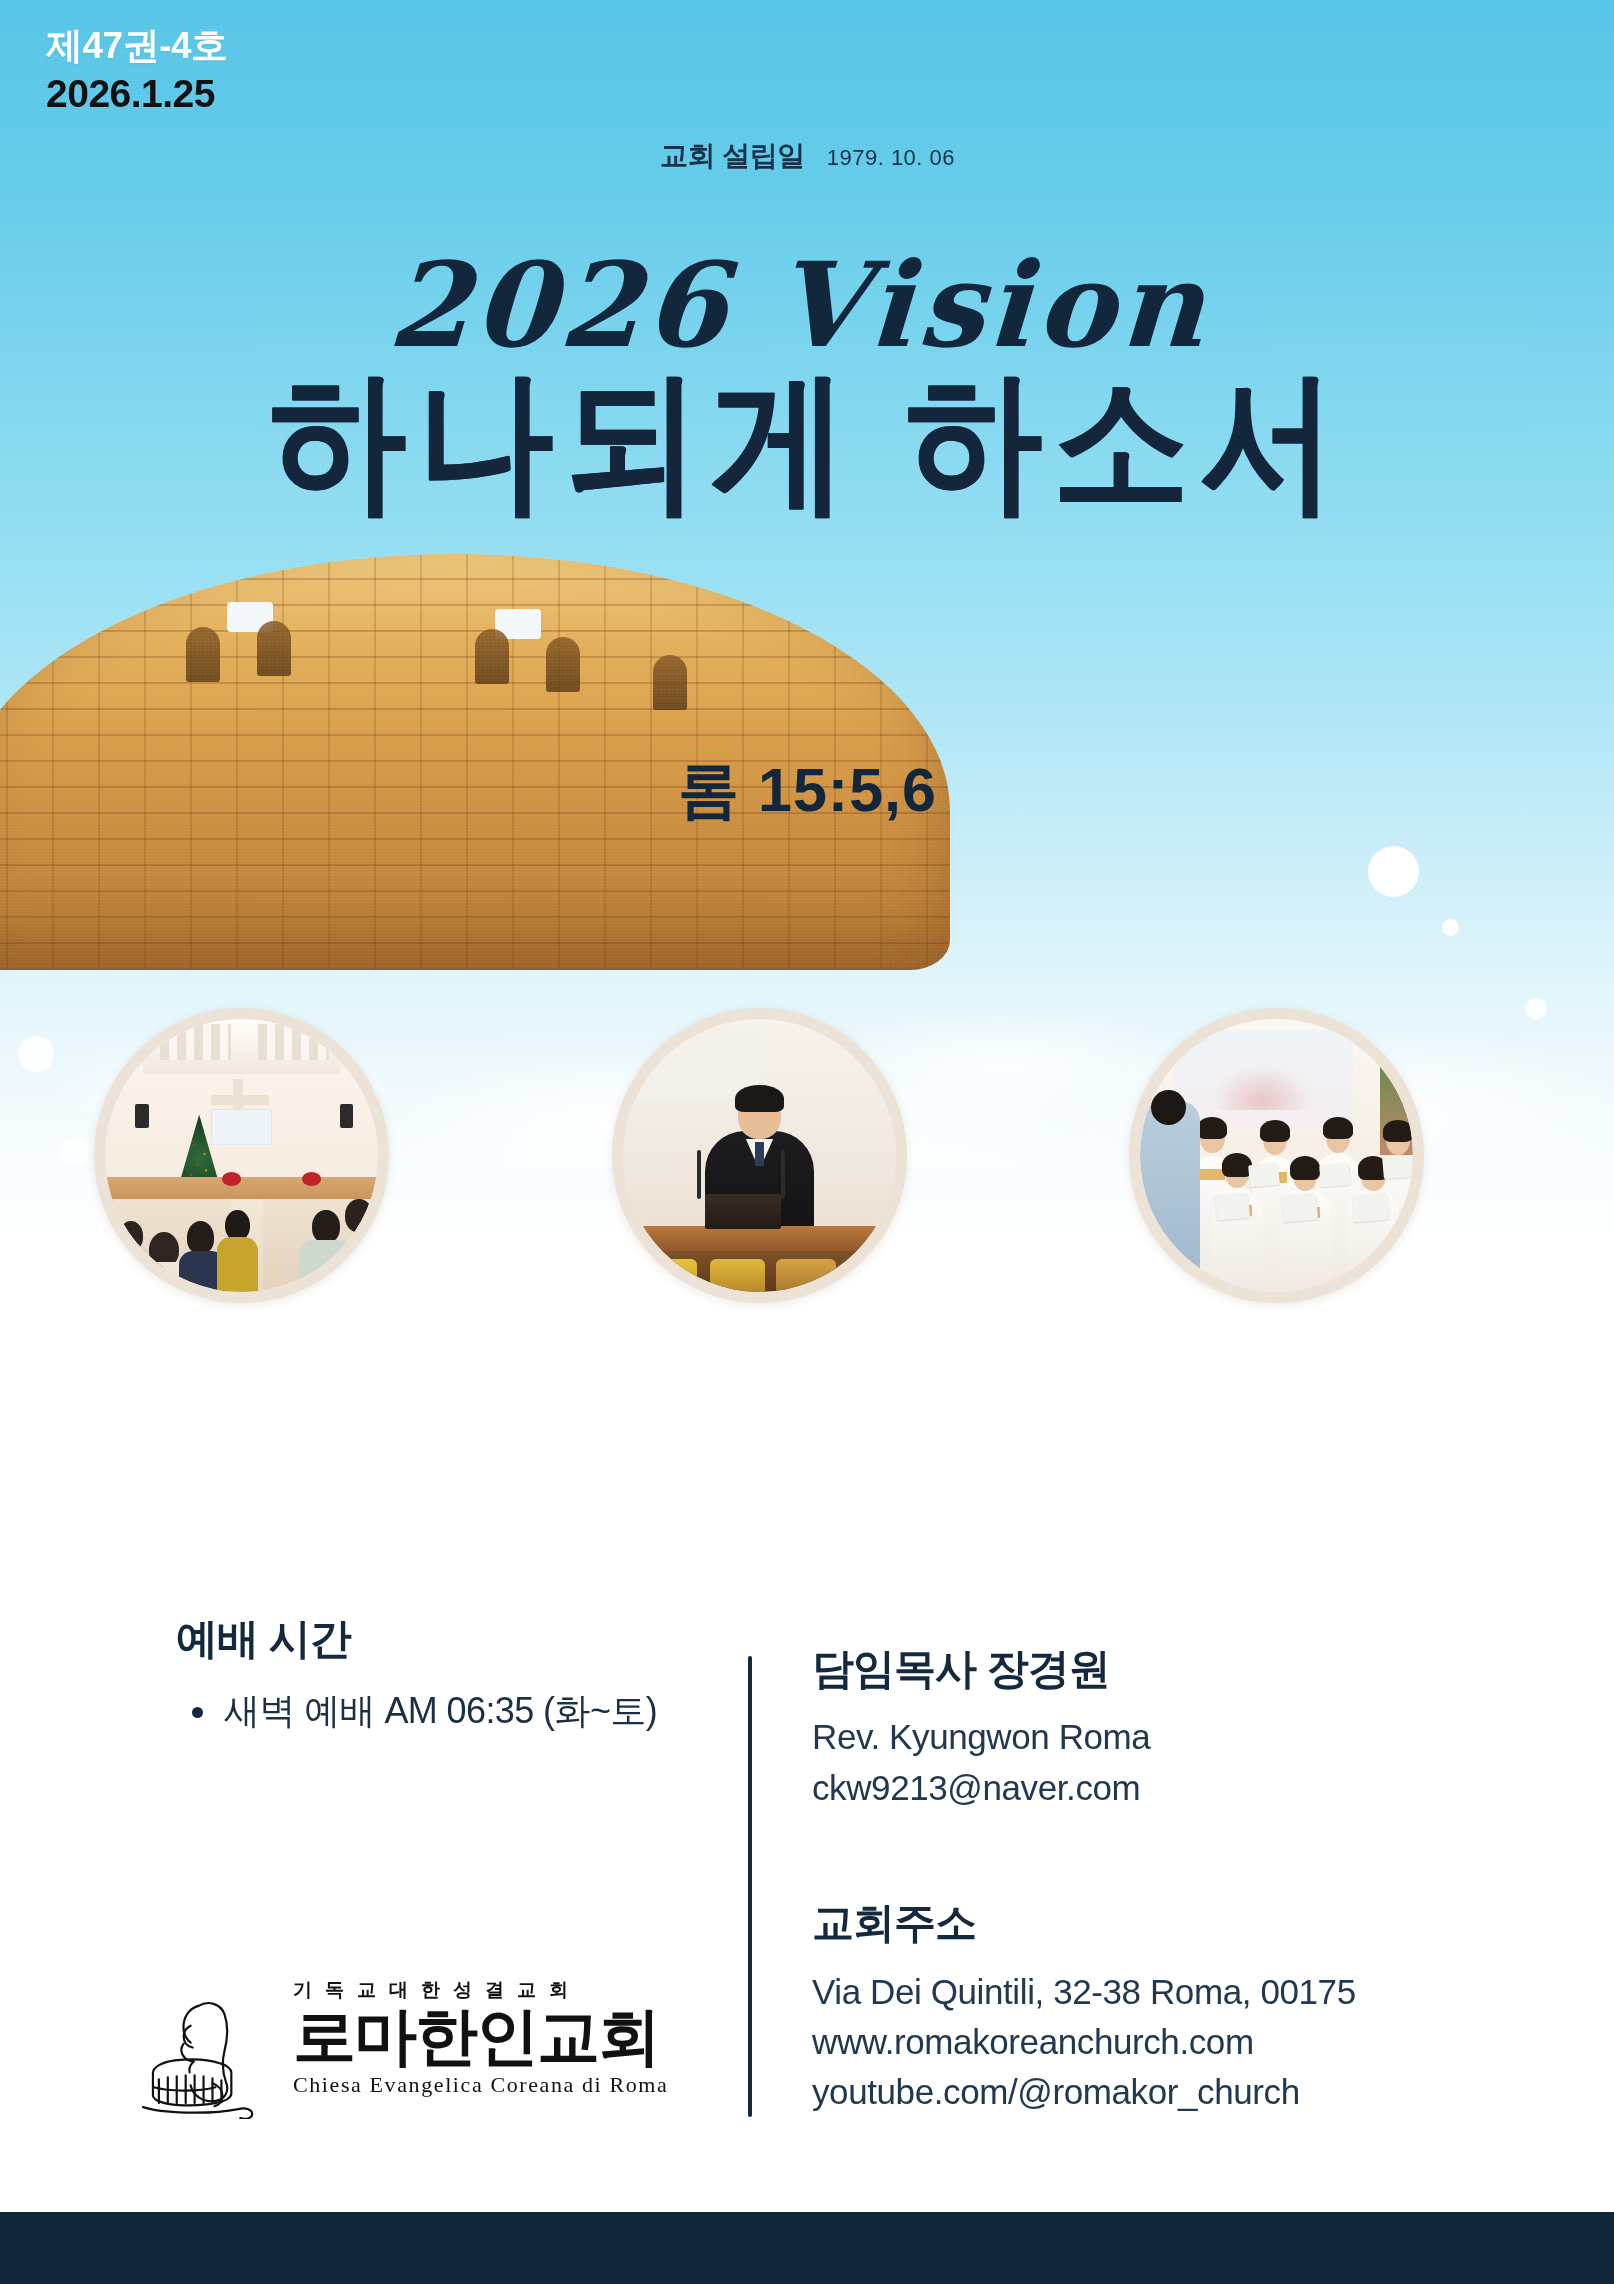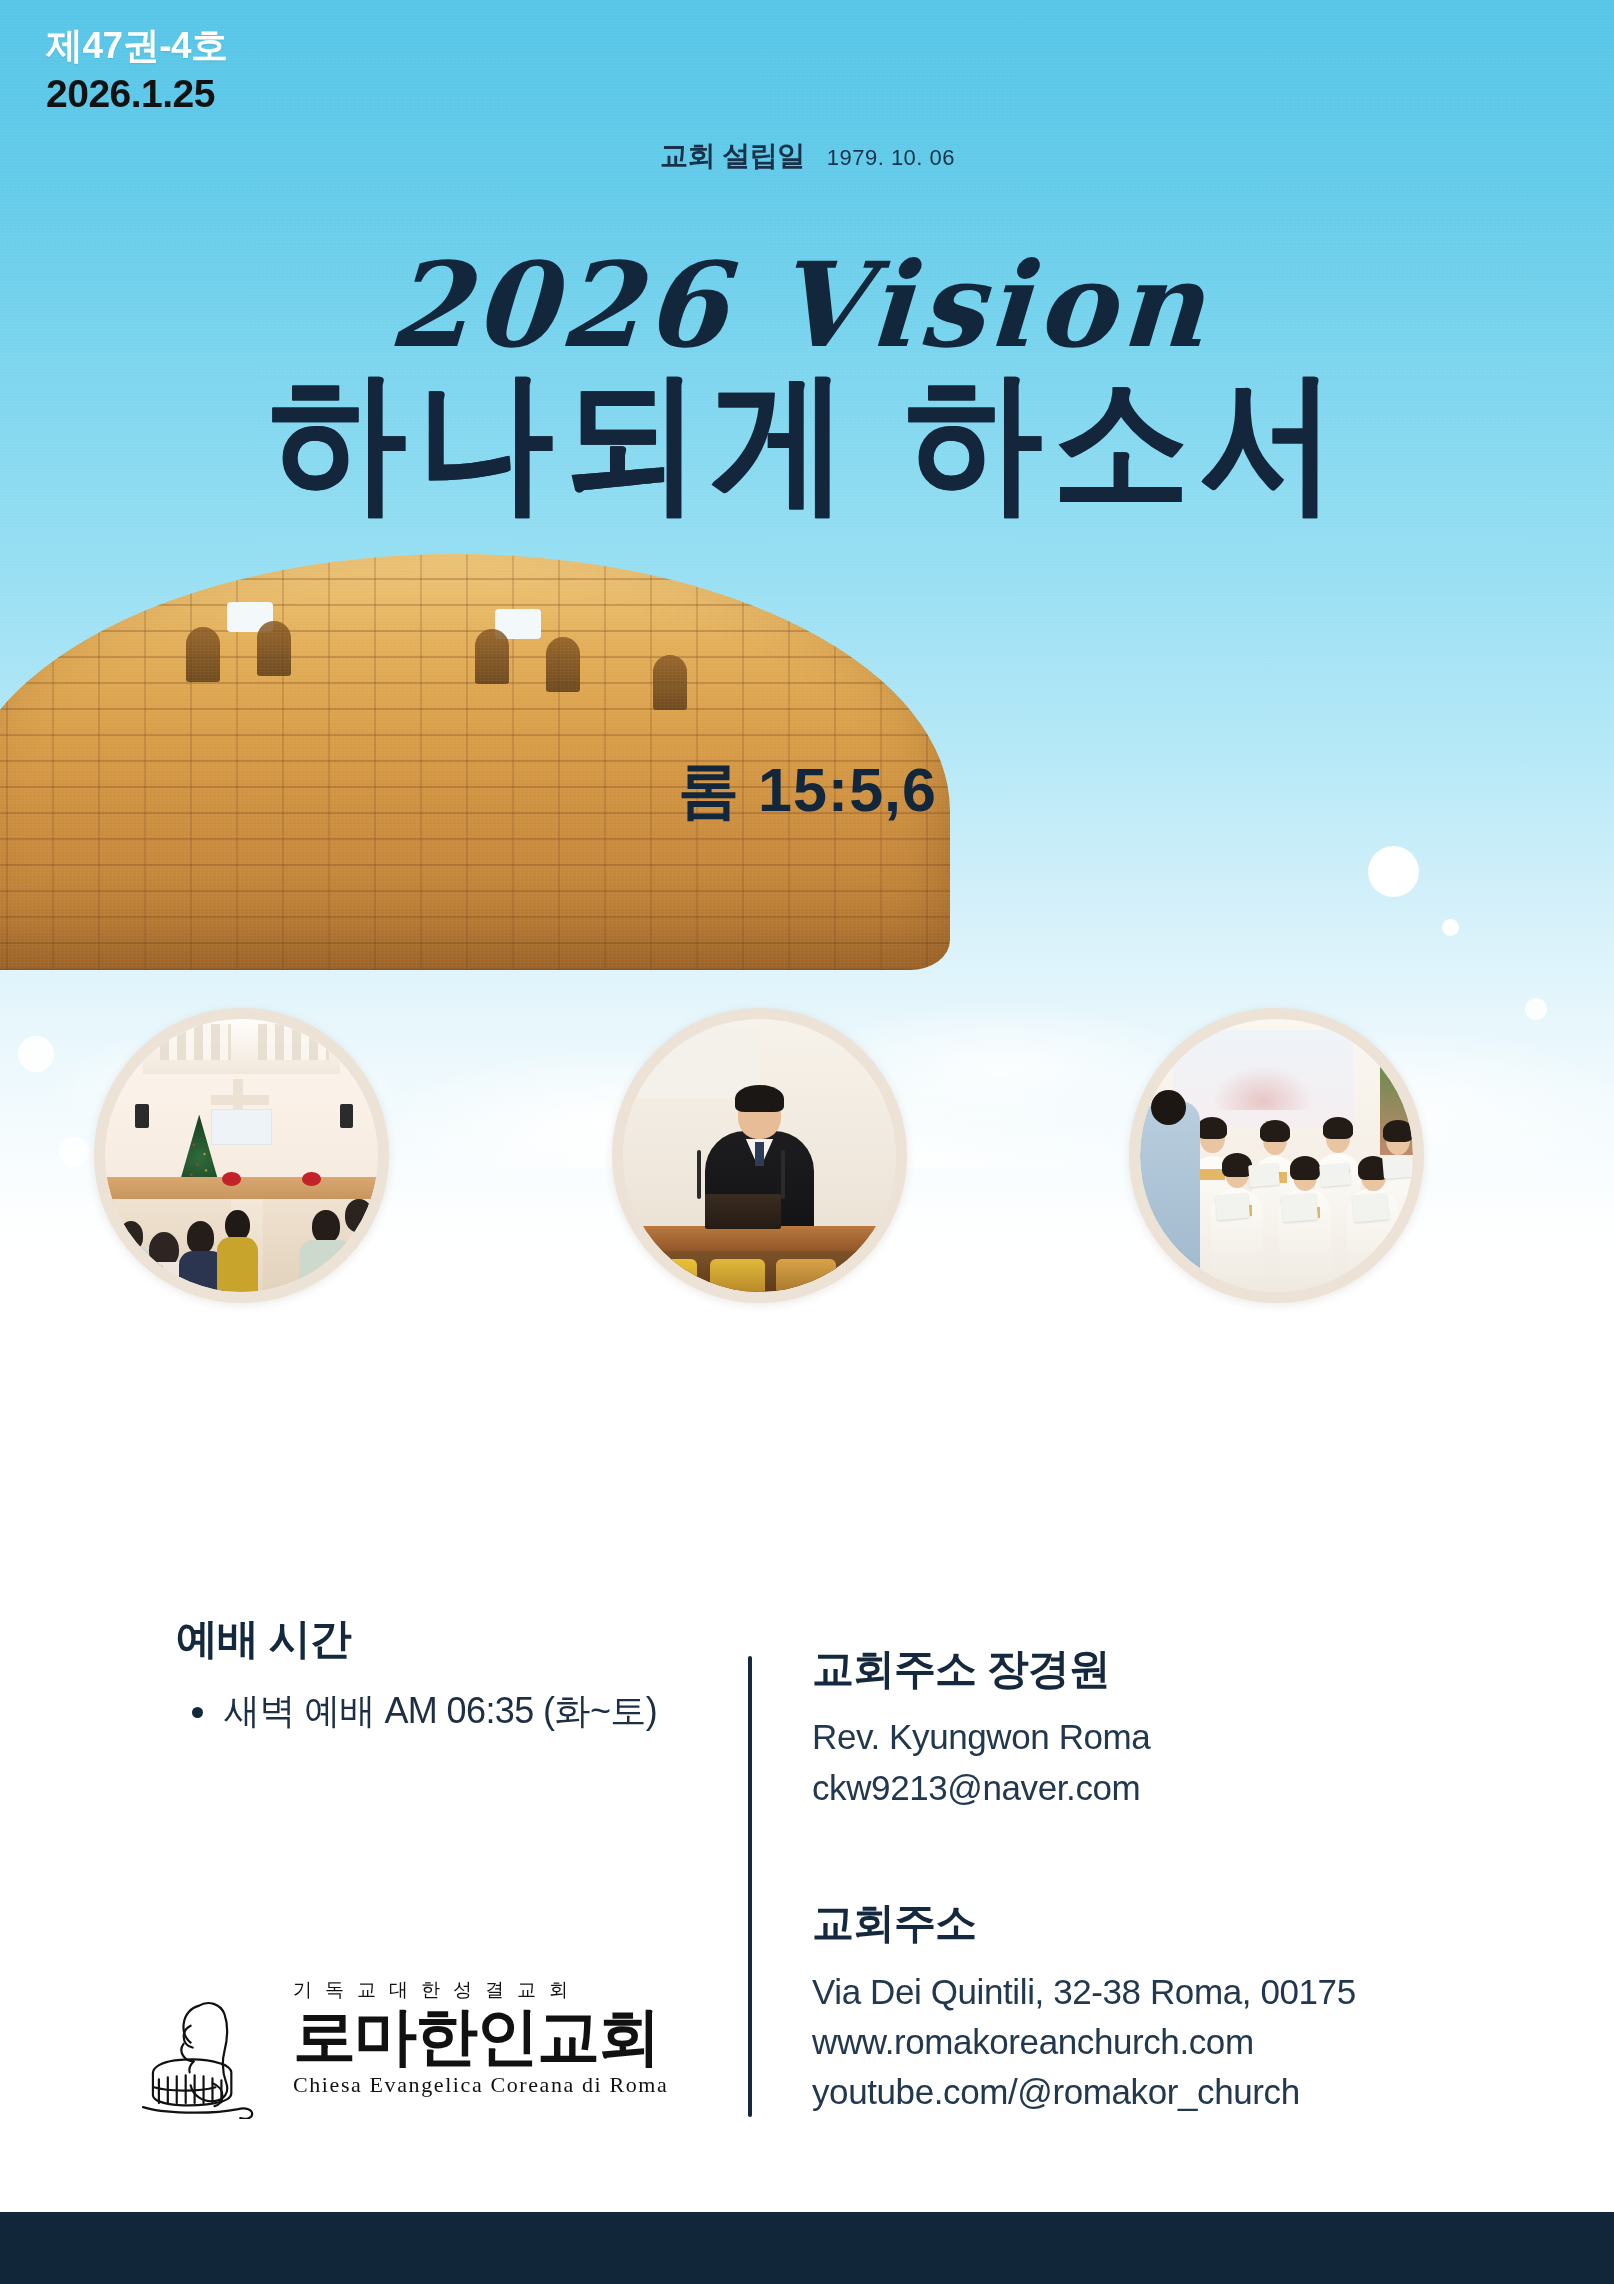--- a/index.html
+++ b/index.html
@@ -283,21 +283,21 @@
   }
   .logo-mark{
     position:absolute; left:0; top:8px;
     width:145px; height:131px;
   }
   .logo-text{
     position:absolute; left:156px; top:0;
     width:356px;
   }
   .logo-denom{
-    font-size:19px; font-weight:400; color:#111;
+    font-size:19px; font-weight:700; color:#111;
     letter-spacing:13px; white-space:nowrap;
     line-height:1.1;
   }
   .logo-name{
     font-size:63px; font-weight:800; color:#111;
     letter-spacing:-2px; line-height:1.05; margin-top:2px;
     white-space:nowrap;
   }
   .logo-it{
     font-family:"Liberation Serif", serif;
@@ -467,21 +467,21 @@
       <div class="h-ko">예배 시간</div>
       <ul class="list">
         <li>
           <span class="dot"></span>
           <span>새벽 예배 AM 06:35 (화~토)</span>
         </li>
       </ul>
     </div>
 
     <div class="col-right">
-      <div class="h-ko">교회주소 장경원</div>
+      <div class="h-ko">담임목사 장경원</div>
       <div class="sub-lines">
         <div class="line">Rev. Kyungwon Roma</div>
         <div class="line">ckw9213@naver.com</div>
       </div>
 
       <div class="block-gap"></div>
 
       <div class="h-ko">교회주소</div>
       <div class="sub-lines">
         <div class="line">Via Dei Quintili, 32-38 Roma, 00175</div>

